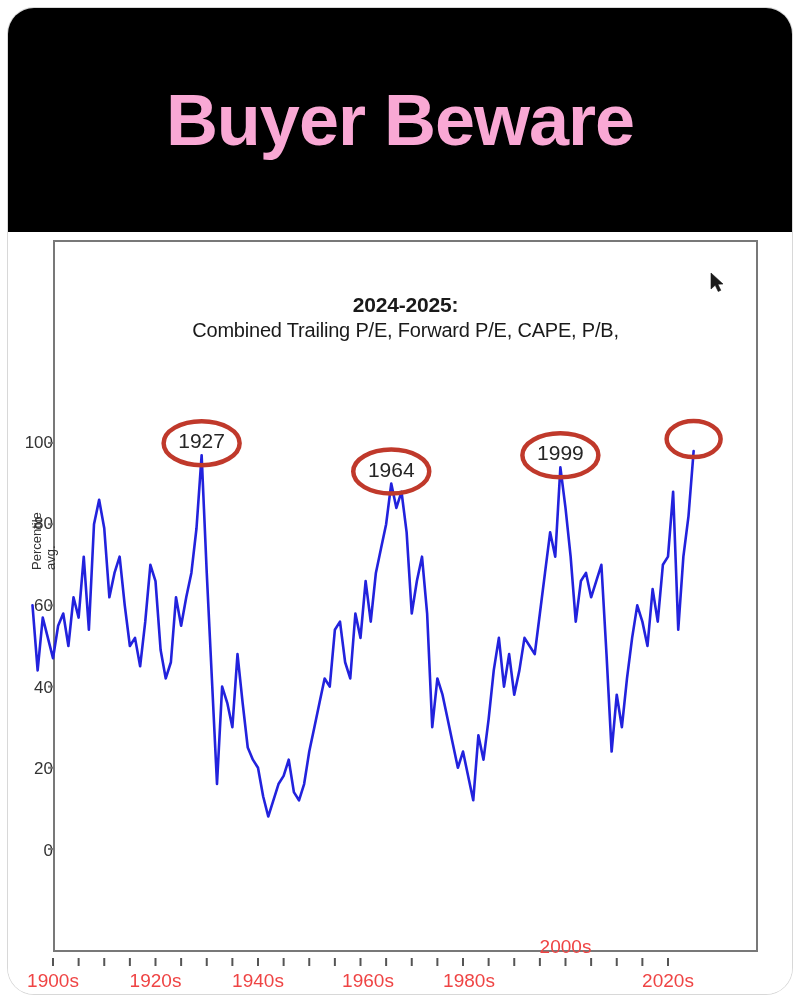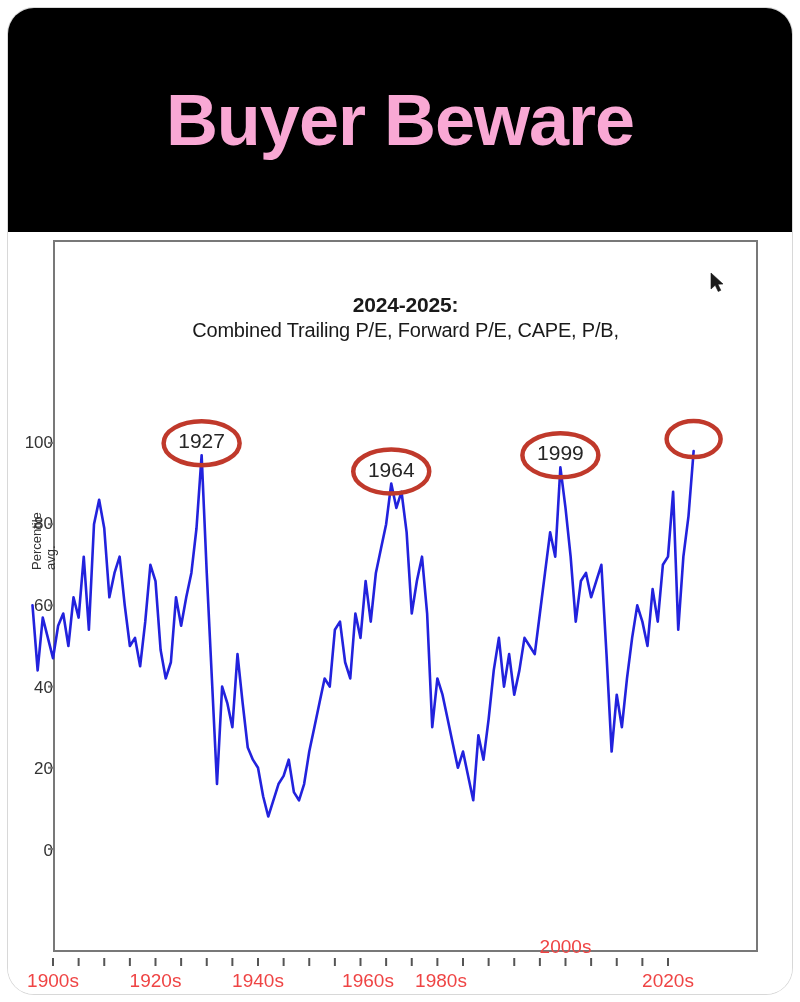--- a/index.html
+++ b/index.html
@@ -153,21 +153,21 @@
           <div class="ann" style="left:148.6px;top:197.2px;width:90px;">1927</div>
           <div class="ann" style="left:338.3px;top:225.6px;width:90px;">1964</div>
           <div class="ann" style="left:507.4px;top:209.4px;width:90px;">1999</div>
         </div>
 
       <div id="x-axis-ticks">
           <div class="xtick" style="left:0.0px;top:738.0px;">1900s</div>
           <div class="xtick" style="left:102.5px;top:738.0px;">1920s</div>
           <div class="xtick" style="left:205.0px;top:738.0px;">1940s</div>
           <div class="xtick" style="left:315px;top:738.0px;">1960s</div>
-          <div class="xtick" style="left:388px;top:738.0px;">1980s</div>
+          <div class="xtick" style="left:416px;top:738.0px;">1980s</div>
           <div class="xtick" style="left:512.5px;top:704px;">2000s</div>
           <div class="xtick" style="left:615.0px;top:738.0px;text-align:center;">2020s</div>
         </div>
 
     </div>
   </div>
 
   <svg class="cursor" id="mouse-cursor" width="18" height="24" viewBox="0 0 18 24" style="left: 710px; top: 272px;">
     <path d="M1 1 L1 17 L5.2 13.2 L8.2 19.5 L10.8 18.3 L7.9 12.2 L13 12.0 Z" fill="#1a1a1a" stroke="#1a1a1a" stroke-width="0.6"></path>
   </svg>

